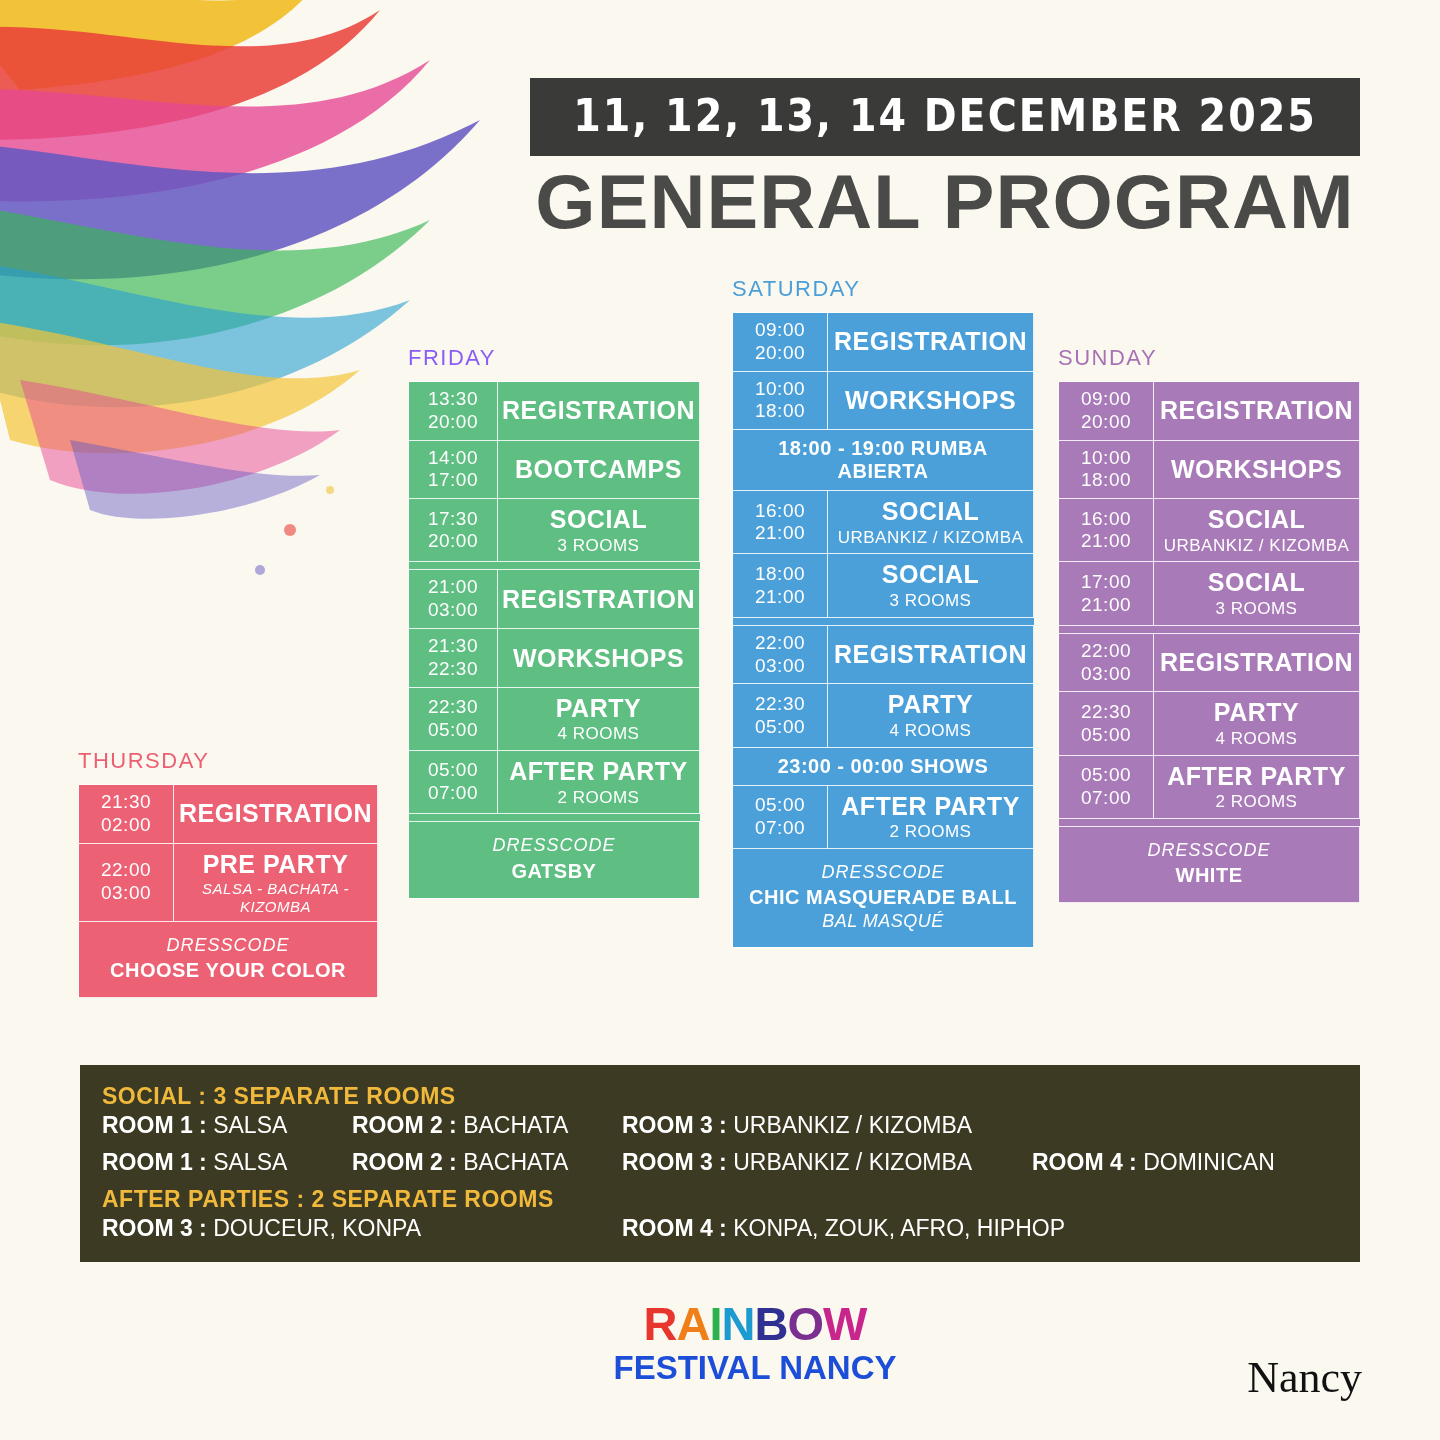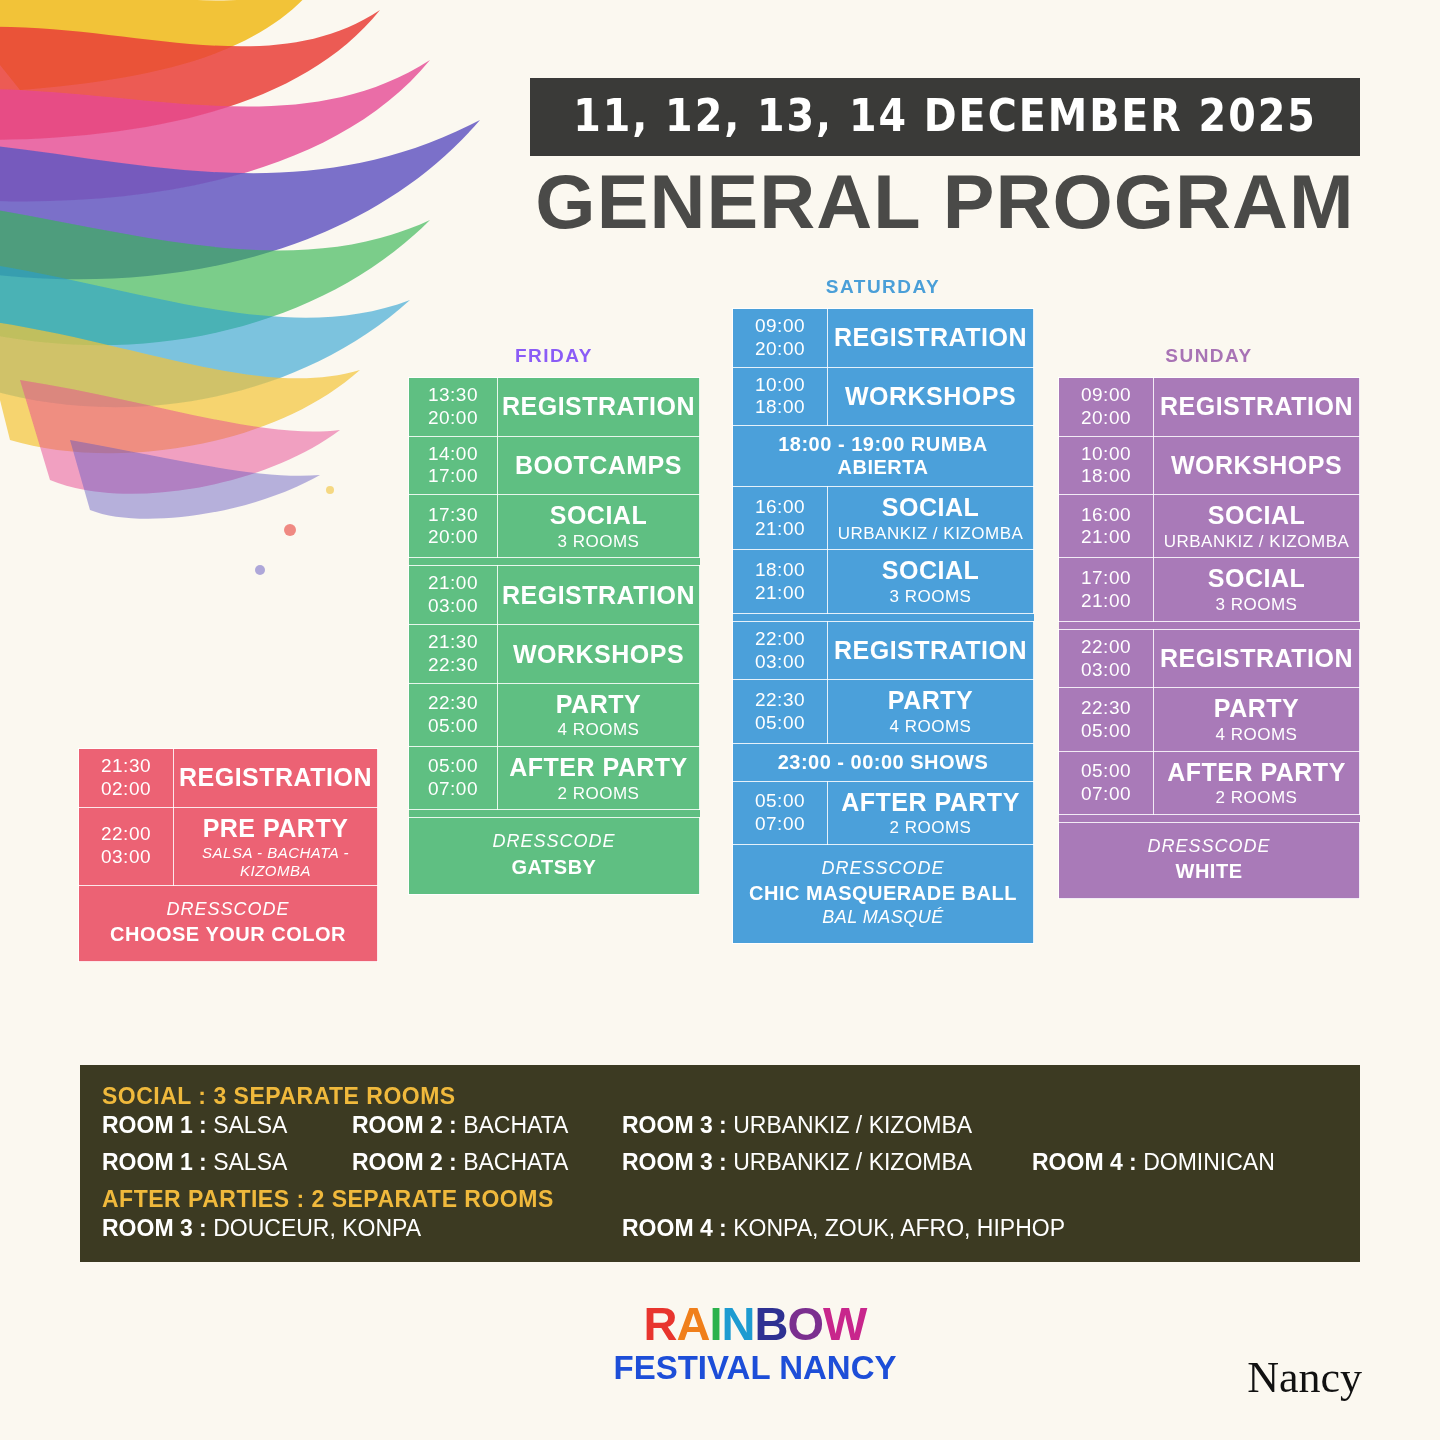--- a/index.html
+++ b/index.html
@@ -26,21 +26,21 @@
     font-family:"DejaVu Sans Condensed","Liberation Sans",sans-serif;
   }
   .title{
     color:#4a4a48;font-size:76px;font-weight:bold;letter-spacing:1px;
     text-align:center;margin-top:6px;line-height:1.05;
     transform:scaleX(1.02);
   }
 
   
   .day-title{
-    text-align:center;font-size:19px;font-weight:bold;letter-spacing:1.5px;
+    text-align:left;font-size:22px;font-weight:normal;letter-spacing:1.5px;
     margin-bottom:10px;
   }
   .col{position:absolute;}
   .table{width:100%;border-collapse:collapse;}
   .table td{
     border:1px solid rgba(255,255,255,.85);
     color:#fff;text-align:center;vertical-align:middle;
     padding:6px 4px;
   }
   .time{
@@ -110,20 +110,21 @@
     <circle cx="300" cy="600" r="5" fill="#5a4fc0" opacity=".5"></circle>
   </g>
 </svg>
 
 <div class="header">
   <div class="date-bar">11, 12, 13, 14 DECEMBER 2025</div>
   <div class="title">GENERAL PROGRAM</div>
 </div>
 
 <div class="col thursday" style="left:78px;top:748px;width:300px;">
+  <div class="day-title">THURSDAY</div>
   <table class="table">
     <tbody>
         <tr>
       <td class="time">21:30
 02:00</td>
       <td class="lab">REGISTRATION</td>
     </tr>
     <tr>
       <td class="time">22:00
 03:00</td>

